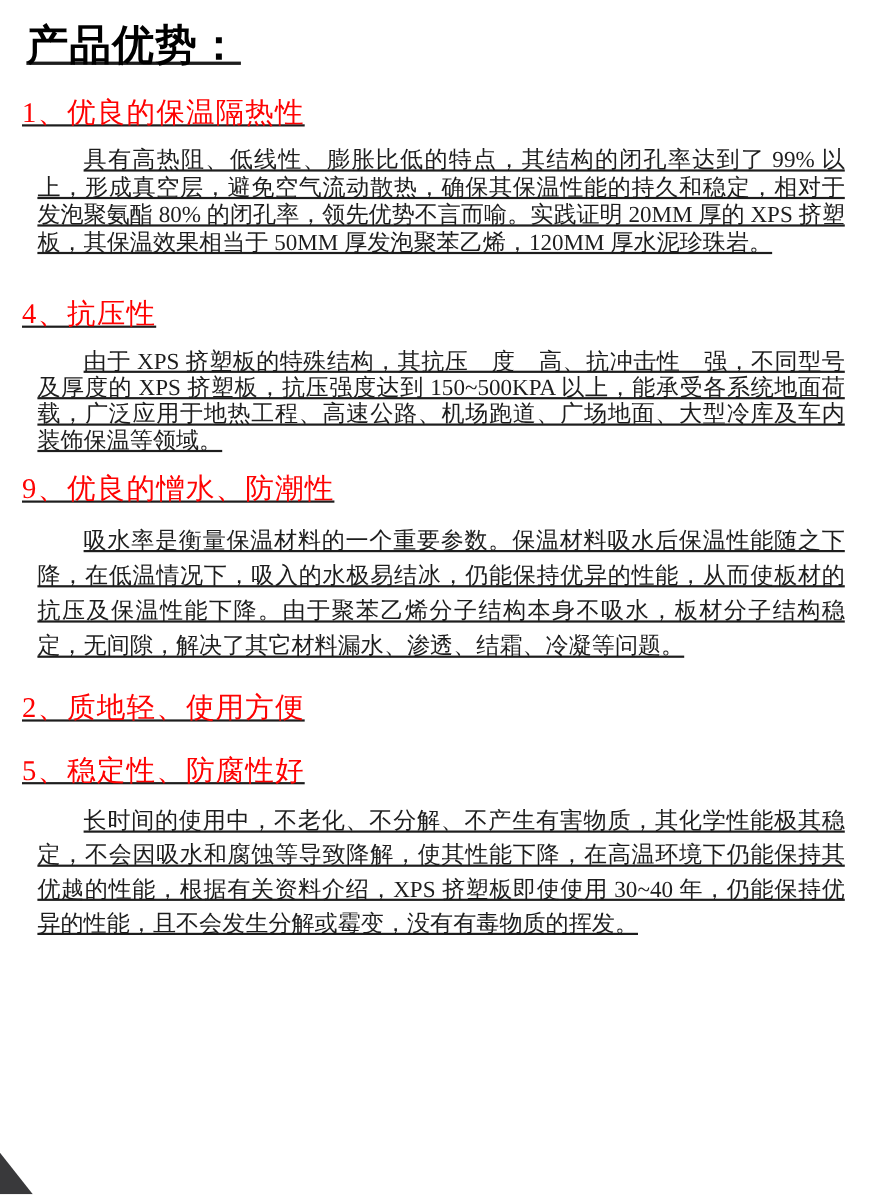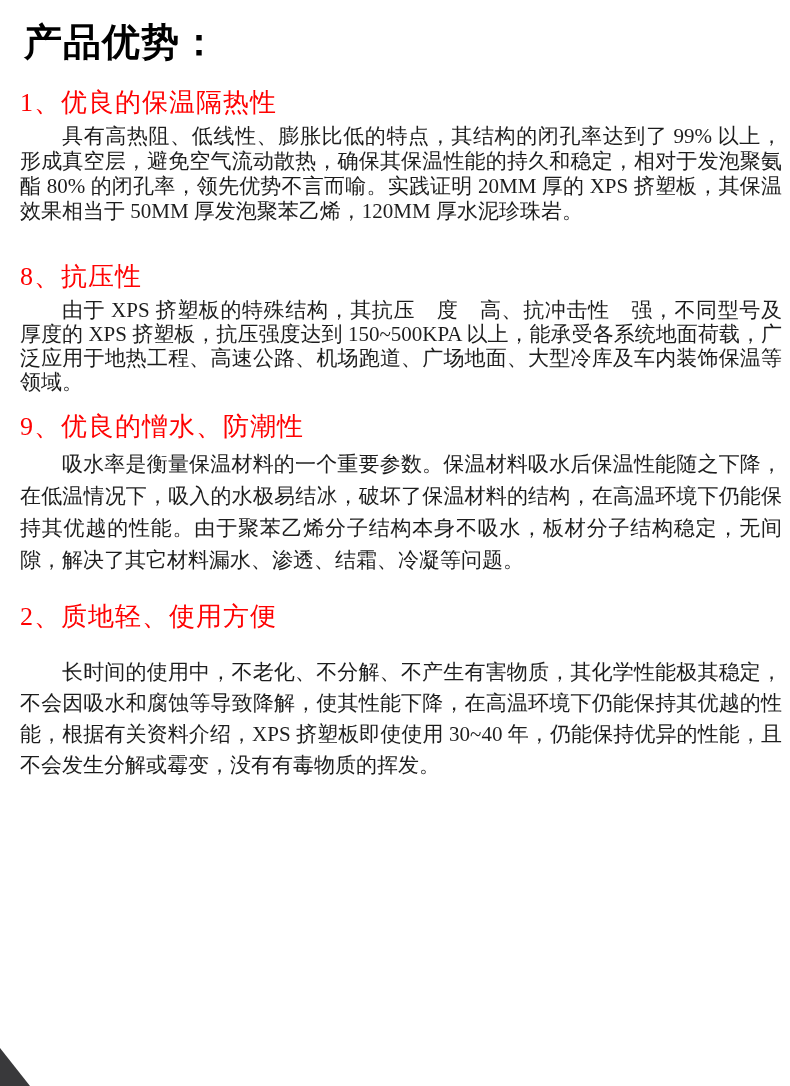--- a/index.html
+++ b/index.html
@@ -11,20 +11,21 @@
     width: 790px;
     min-height: 1086px;
     position: relative;
     overflow: hidden;
     font-family: "Liberation Serif", "DejaVu Serif", serif;
     color: var(--body-text, #1d1d1d);
   }
   .doc {
     padding: 20px 8px 0 20px;
     box-sizing: border-box;
+    text-decoration: underline;
   }
   .page-title {
     font-family: "Liberation Sans", "DejaVu Sans", sans-serif;
     font-weight: 700;
     font-size: 38px;
     line-height: 44px;
     letter-spacing: 1px;
     color: var(--title-black, #000000);
     margin: 0 0 22px 4px;
   }
@@ -32,21 +33,21 @@
     font-family: "Liberation Serif", "DejaVu Serif", serif;
     font-weight: 400;
     font-size: 26px;
     line-height: 33px;
     letter-spacing: 1px;
     color: var(--heading-red, #fe0202);
     margin: 0 0 5px 0;
   }
   .adv-section p {
     font-size: 21px;
-    margin: 0;
+    margin: 14px;
     text-indent: 2em;
     text-align: justify;
     text-justify: inter-character;
     color: var(--body-text, #1d1d1d);
   }
   
   .s1 p { line-height: 25px; }
   .s2 p { line-height: 24px; }
   .s3 p { line-height: 32px; }
   .s4 p { line-height: 27px; }
@@ -72,32 +73,33 @@
 <div class="doc">
 
   <h1 class="page-title">产品优势：</h1>
 
   <section class="adv-section s1">
     <h2>1、优良的保温隔热性</h2>
     <p>具有高热阻、低线性、膨胀比低的特点，其结构的闭孔率达到了 99% 以上，形成真空层，避免空气流动散热，确保其保温性能的持久和稳定，相对于发泡聚氨酯 80% 的闭孔率，领先优势不言而喻。实践证明 20MM 厚的 XPS 挤塑板，其保温效果相当于 50MM 厚发泡聚苯乙烯，120MM 厚水泥珍珠岩。</p>
   </section>
 
   <section class="adv-section s2">
-    <h2>8、抗压性</h2>
+    <h2>4、抗压性</h2>
     <p>由于 XPS 挤塑板的特殊结构，其抗压　度　高、抗冲击性　强，不同型号及厚度的 XPS 挤塑板，抗压强度达到 150~500KPA 以上，能承受各系统地面荷载，广泛应用于地热工程、高速公路、机场跑道、广场地面、大型冷库及车内装饰保温等领域。</p>
   </section>
 
   <section class="adv-section s3">
     <h2>9、优良的憎水、防潮性</h2>
-    <p>吸水率是衡量保温材料的一个重要参数。保温材料吸水后保温性能随之下降，在低温情况下，吸入的水极易结冰，破坏了保温材料的结构，在高温环境下仍能保持其优越的性能。由于聚苯乙烯分子结构本身不吸水，板材分子结构稳定，无间隙，解决了其它材料漏水、渗透、结霜、冷凝等问题。</p>
+    <p>吸水率是衡量保温材料的一个重要参数。保温材料吸水后保温性能随之下降，在低温情况下，吸入的水极易结冰，仍能保持优异的性能，从而使板材的抗压及保温性能下降。由于聚苯乙烯分子结构本身不吸水，板材分子结构稳定，无间隙，解决了其它材料漏水、渗透、结霜、冷凝等问题。</p>
   </section>
 
   <section class="adv-section s4">
     <h2>2、质地轻、使用方便</h2>
   </section>
 
   <section class="adv-section s5">
+    <h2>5、稳定性、防腐性好</h2>
     <p>长时间的使用中，不老化、不分解、不产生有害物质，其化学性能极其稳定，不会因吸水和腐蚀等导致降解，使其性能下降，在高温环境下仍能保持其优越的性能，根据有关资料介绍，XPS 挤塑板即使使用 30~40 年，仍能保持优异的性能，且不会发生分解或霉变，没有有毒物质的挥发。</p>
   </section>
 
 </div>
 
 <div class="corner-triangle"></div>
 
 </body></html>

